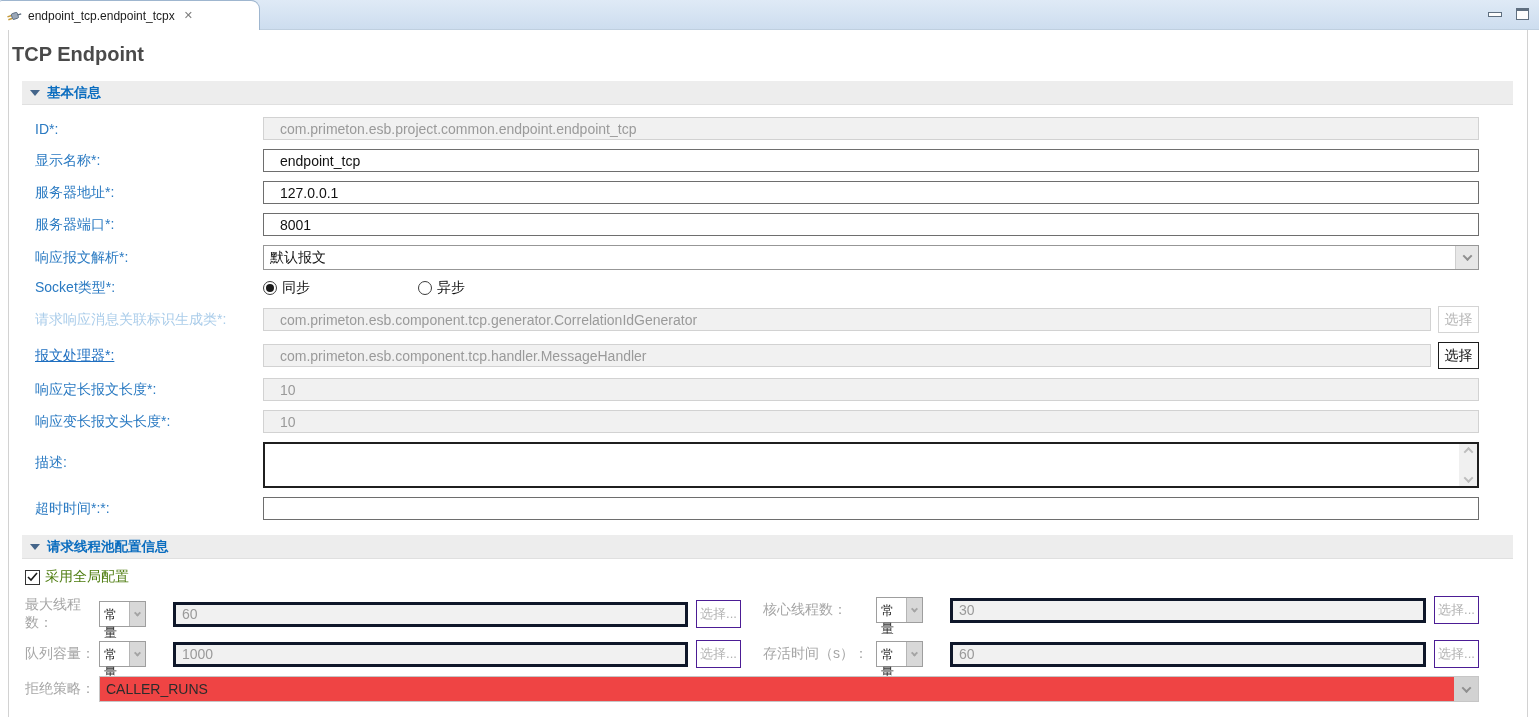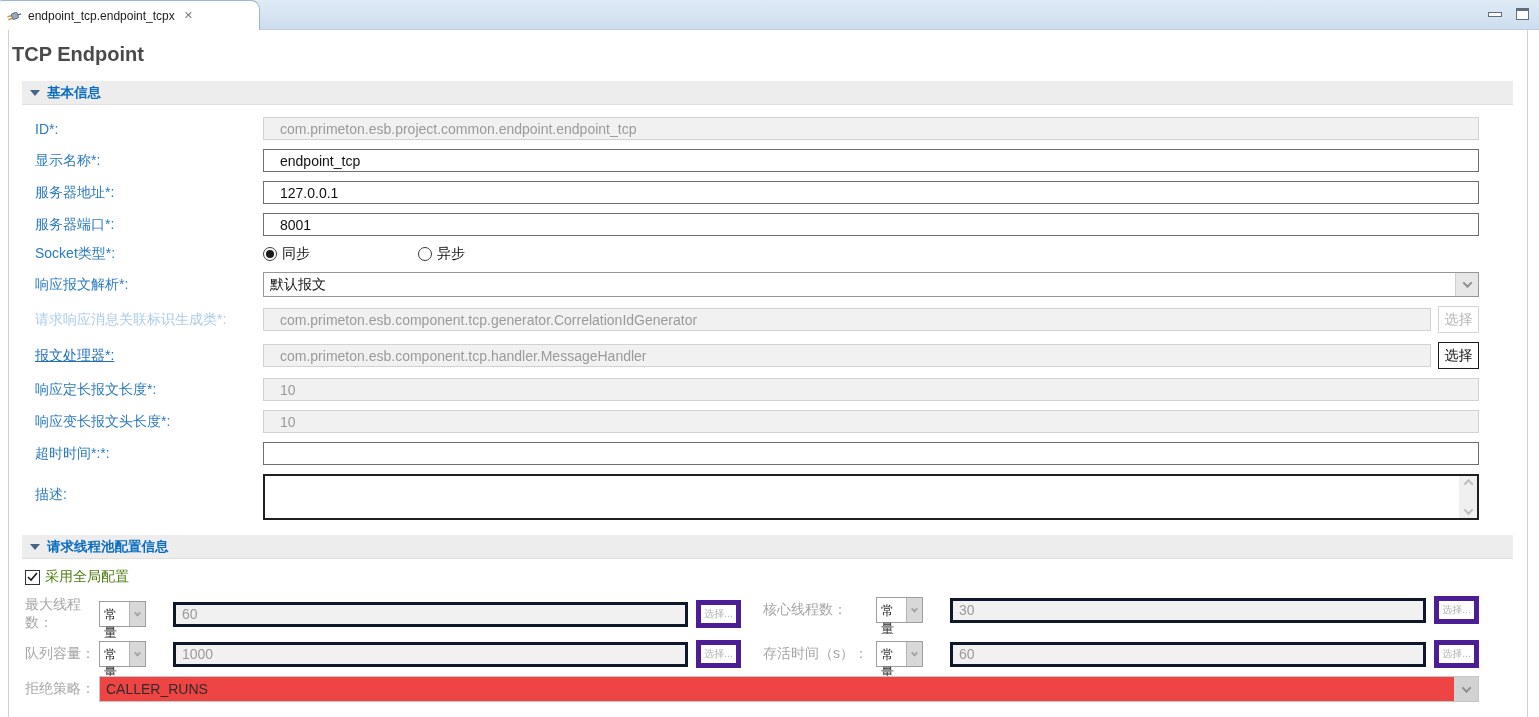--- a/index.html
+++ b/index.html
@@ -83,22 +83,22 @@
   .tpcol + .tpcol { margin-left:22px; }
   .tplbl { font-size:14px; color:#a6a6a6; flex-shrink:0; }
   .tplbl.w1 { width:74px; }
   .tplbl.w2 { width:113px; }
   .tpcombo { width:47px; height:26px; border:1px solid #9e9e9e; display:flex; margin-right:27px; background:#fff; }
   .tpcombo .cval { flex:1; font-size:13px; color:#2c2c2c; padding:4px 0 0 4px; border-right:1px solid #b5b5b5; }
   .tpcombo .carr { width:15px; background:#d8d8d8; display:flex; align-items:center; justify-content:center; }
   .tpcombo .chev { width:5px; height:5px; border-color:#a4a4a4; }
   input.tpin { flex:1; height:25px; background:#f1f1f1; border:3px solid #0f172a;
                font-family:inherit; font-size:14px; color:#9a9a9a; padding:0 6px; }
-  .tpbtn { width:45px; height:28px; margin-left:8px; background:#fff; border:5px solid #4c1d95;
-           font-family:inherit; font-size:10px; color:#b2b2b2; cursor:pointer; }
+  .tpbtn { width:45px; height:28px; margin-left:8px; background:#fff; border:1px solid #4c1d95;
+           font-family:inherit; font-size:13px; color:#b2b2b2; cursor:pointer; }
 
   .rejrow { display:flex; align-items:center; margin-top:4px; }
   .rejlbl { width:74px; font-size:14px; color:#a6a6a6; flex-shrink:0; }
   .rejcombo { flex:1; height:26px; border:1px solid #c6c6c6; background:#ef4444; display:flex; cursor:pointer; }
   .rejcombo .cval { flex:1; font-size:14px; color:#2c2c2c; padding:4px 6px 0; }
   .rejcombo .carr { width:24px; background:#d2d2d2; display:flex; align-items:center; justify-content:center; }
 </style>
 </head>
 <body>
 
@@ -154,46 +154,46 @@
     </div>
 
     <div class="frow">
       <span class="lbl">服务器端口*:</span>
       <div class="fld">
           <input class="txt" value="8001" style="">
         </div>
     </div>
 
     <div class="frow">
+      <span class="lbl">响应报文解析*:</span>
+      <div class="fld">
+        <div class="combo">
+          <span class="cval">默认报文</span>
+          <span class="carr">
+              <span class="chev"></span>
+            </span>
+        </div>
+      </div>
+    </div>
+
+    <div class="frow">
       <span class="lbl">Socket类型*:</span>
       <div class="fld radio-group">
         <div class="radio">
           <span class="rdot sel"></span>
           <span class="rl">同步</span>
         </div>
         <div class="radio">
           <span class="rdot"></span>
           <span class="rl">异步</span>
         </div>
       </div>
     </div>
 
     <div class="frow">
-      <span class="lbl">响应报文解析*:</span>
-      <div class="fld">
-        <div class="combo">
-          <span class="cval">默认报文</span>
-          <span class="carr">
-              <span class="chev"></span>
-            </span>
-        </div>
-      </div>
-    </div>
-
-    <div class="frow">
       <span class="lbl pale">请求响应消息关联标识生成类*:</span>
       <div class="fld">
         <input class="txt ro" readonly="" value="com.primeton.esb.component.tcp.generator.CorrelationIdGenerator" style="">
         <button class="btn-sel dis">选择</button>
       </div>
     </div>
 
     <div class="frow">
       <span class="lbl link">报文处理器*:</span>
       <div class="fld">
@@ -206,40 +206,40 @@
       <span class="lbl">响应定长报文长度*:</span>
       <div class="fld">
           <input class="txt ro" readonly="" value="10" style="">
         </div>
     </div>
 
     <div class="frow">
       <span class="lbl">响应变长报文头长度*:</span>
       <div class="fld">
           <input class="txt ro" readonly="" value="10" style="">
-        </div>
-    </div>
-
-    <div class="frow">
-      <span class="lbl">超时时间*:*:</span>
-      <div class="fld">
-          <input class="txt" value="" style="">
         </div>
     </div>
 
     <div class="frow top">
       <span class="lbl" style="margin-top:12px">描述:</span>
       <div class="descbox">
         <textarea style=""></textarea>
         <div class="vscroll">
           <span class="chev up"></span>
           <span class="chev dn"></span>
         </div>
       </div>
     </div>
+
+    <div class="frow">
+      <span class="lbl">超时时间*:*:</span>
+      <div class="fld">
+          <input class="txt" value="" style="">
+        </div>
+    </div>
   </div>
 
   <div class="section-hd">
     <div class="tri"></div>
     <span>请求线程池配置信息</span>
   </div>
 
   <div class="tp">
 
     <div class="cbrow">

